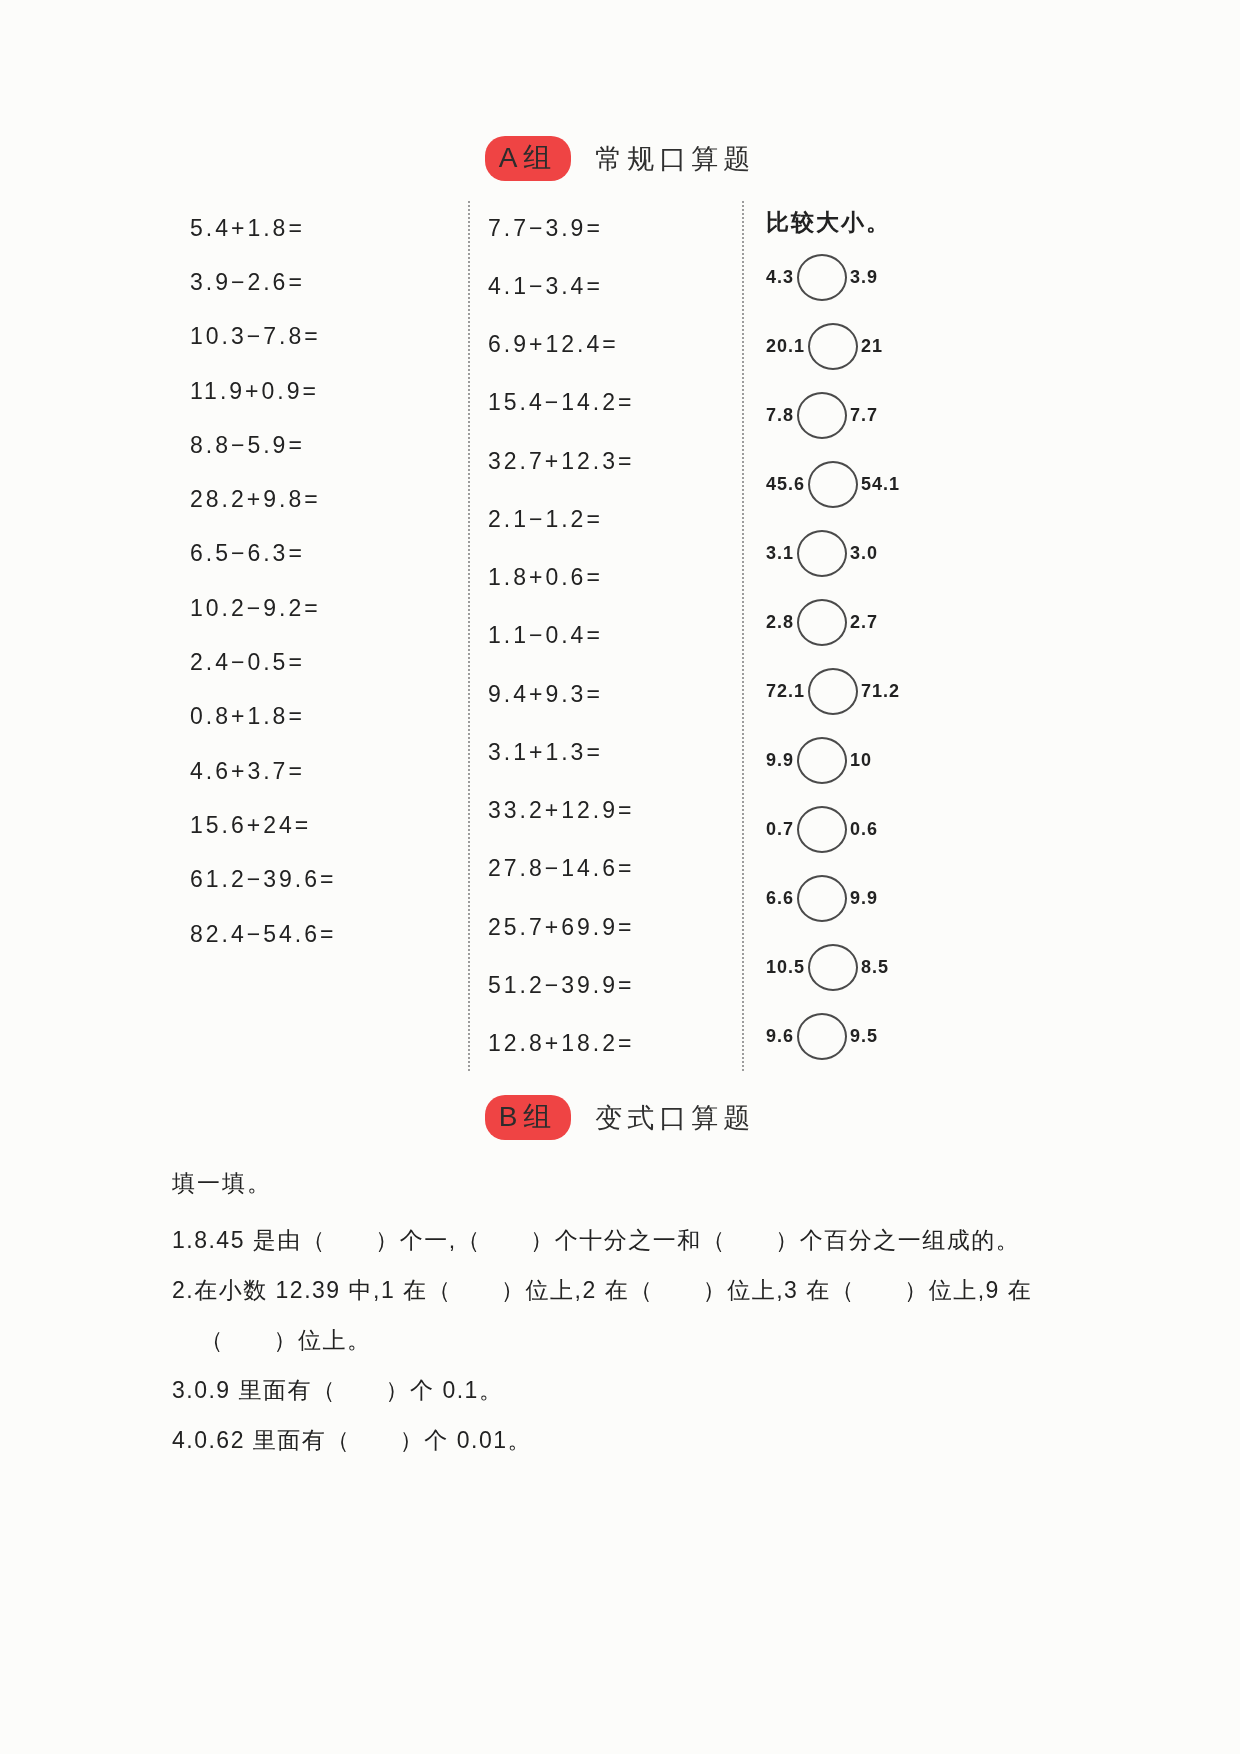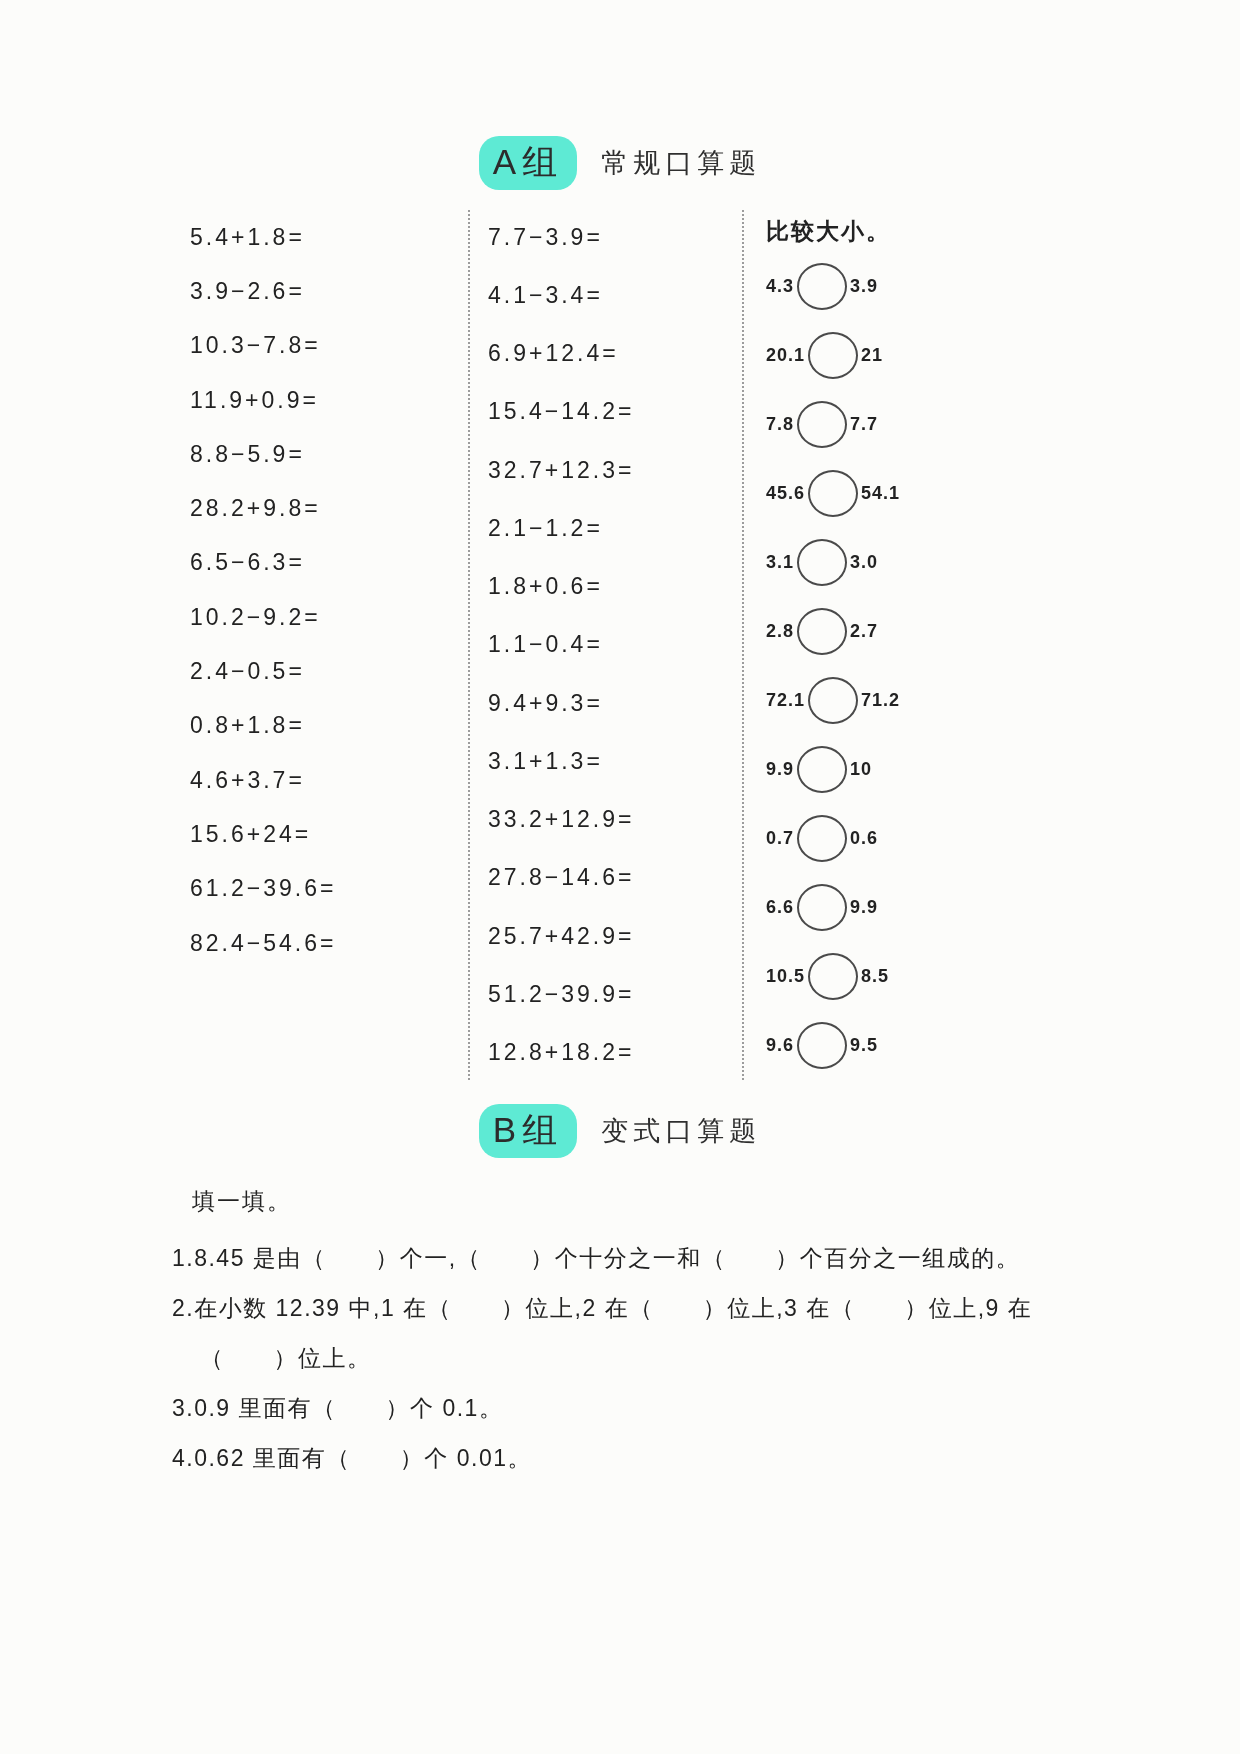--- a/index.html
+++ b/index.html
@@ -17,24 +17,24 @@
     display: flex;
     align-items: center;
     justify-content: center;
     gap: 24px;
     font-size: 27px;
     letter-spacing: 5px;
     color: #2f2f2f;
     font-weight: 500;
   }
   .section-header .badge {
-    background: #5eead4;
+    background: #ef4444;
     border-radius: 20px;
     padding: 3px 14px 4px 14px;
-    font-size: 35px;
+    font-size: 28px;
     letter-spacing: 6px;
     color: #2c2c2c;
   }
   .header-a { padding-top: 136px; }
   .header-b { margin-top: 24px; }
 
   .columns {
     display: flex;
     margin: 20px 0 0 190px;
     height: 870px;
@@ -83,21 +83,21 @@
     margin: 0 3px;
     flex: none;
     background: transparent;
   }
 
   .fill-section {
     margin: 28px 0 0 172px;
     font-size: 23px;
     color: #222;
   }
-  .fill-title { letter-spacing: 2px; margin-bottom: 16px; margin-left: 20px; }
+  .fill-title { letter-spacing: 2px; margin-bottom: 16px; }
   .fill-line {
     line-height: 50px;
     letter-spacing: 1.5px;
     white-space: nowrap;
   }
   .fill-line.indent { padding-left: 28px; }
 </style>
 </head>
 <body>
 
@@ -132,21 +132,21 @@
         <div class="problem-row">6.9+12.4=</div>
         <div class="problem-row">15.4−14.2=</div>
         <div class="problem-row">32.7+12.3=</div>
         <div class="problem-row">2.1−1.2=</div>
         <div class="problem-row">1.8+0.6=</div>
         <div class="problem-row">1.1−0.4=</div>
         <div class="problem-row">9.4+9.3=</div>
         <div class="problem-row">3.1+1.3=</div>
         <div class="problem-row">33.2+12.9=</div>
         <div class="problem-row">27.8−14.6=</div>
-        <div class="problem-row">25.7+42.9=</div>
+        <div class="problem-row">25.7+69.9=</div>
         <div class="problem-row">51.2−39.9=</div>
         <div class="problem-row">12.8+18.2=</div>
       </div>
     <div class="divider"></div>
     <div class="col col-compare" id="col3">
       <div class="compare-title">比较大小。</div>
     <div class="compare-row">
           <span>4.3</span>
           <span class="compare-circle"></span>
           <span>3.9</span>

